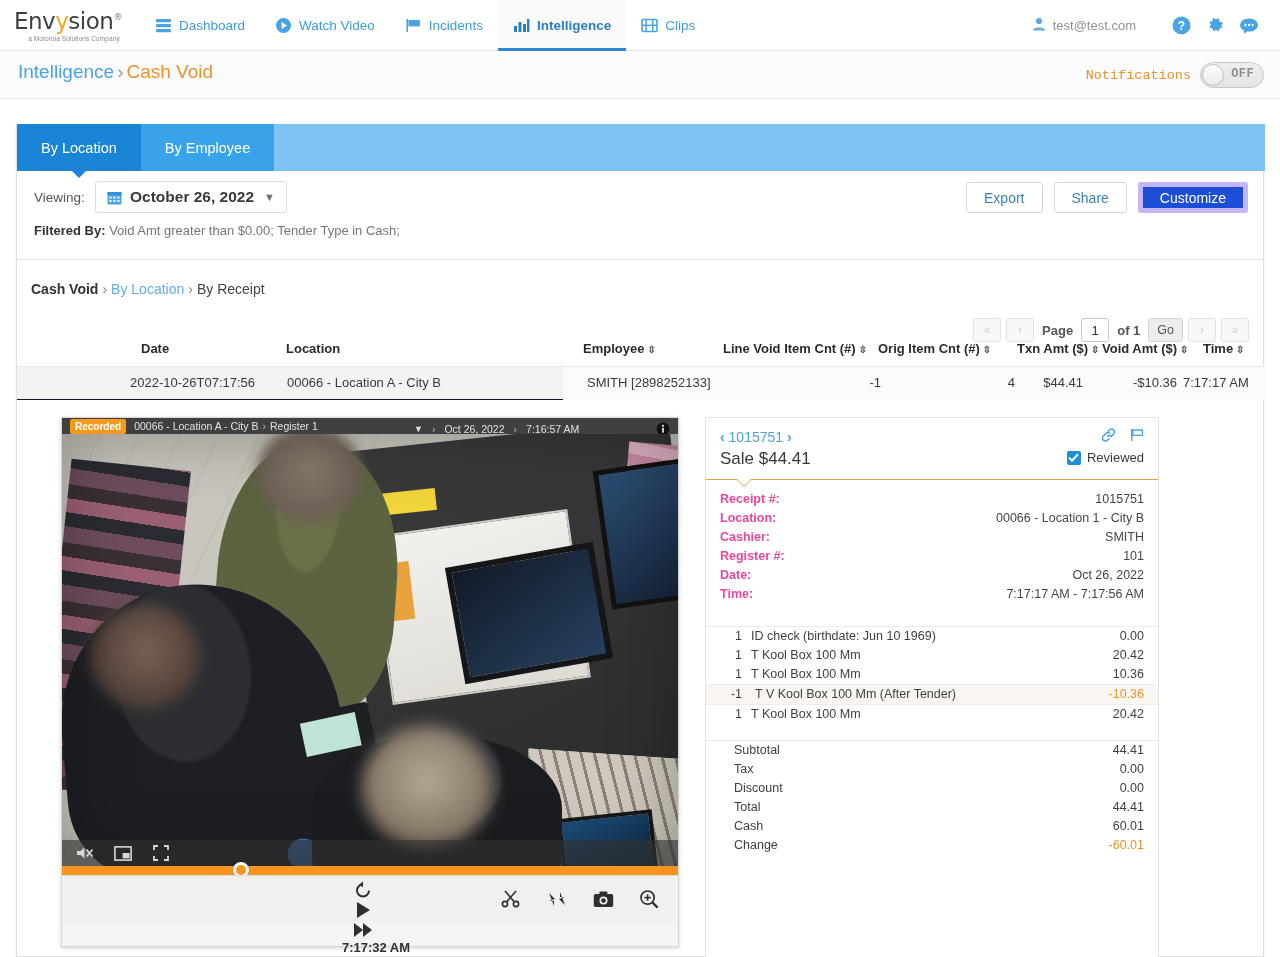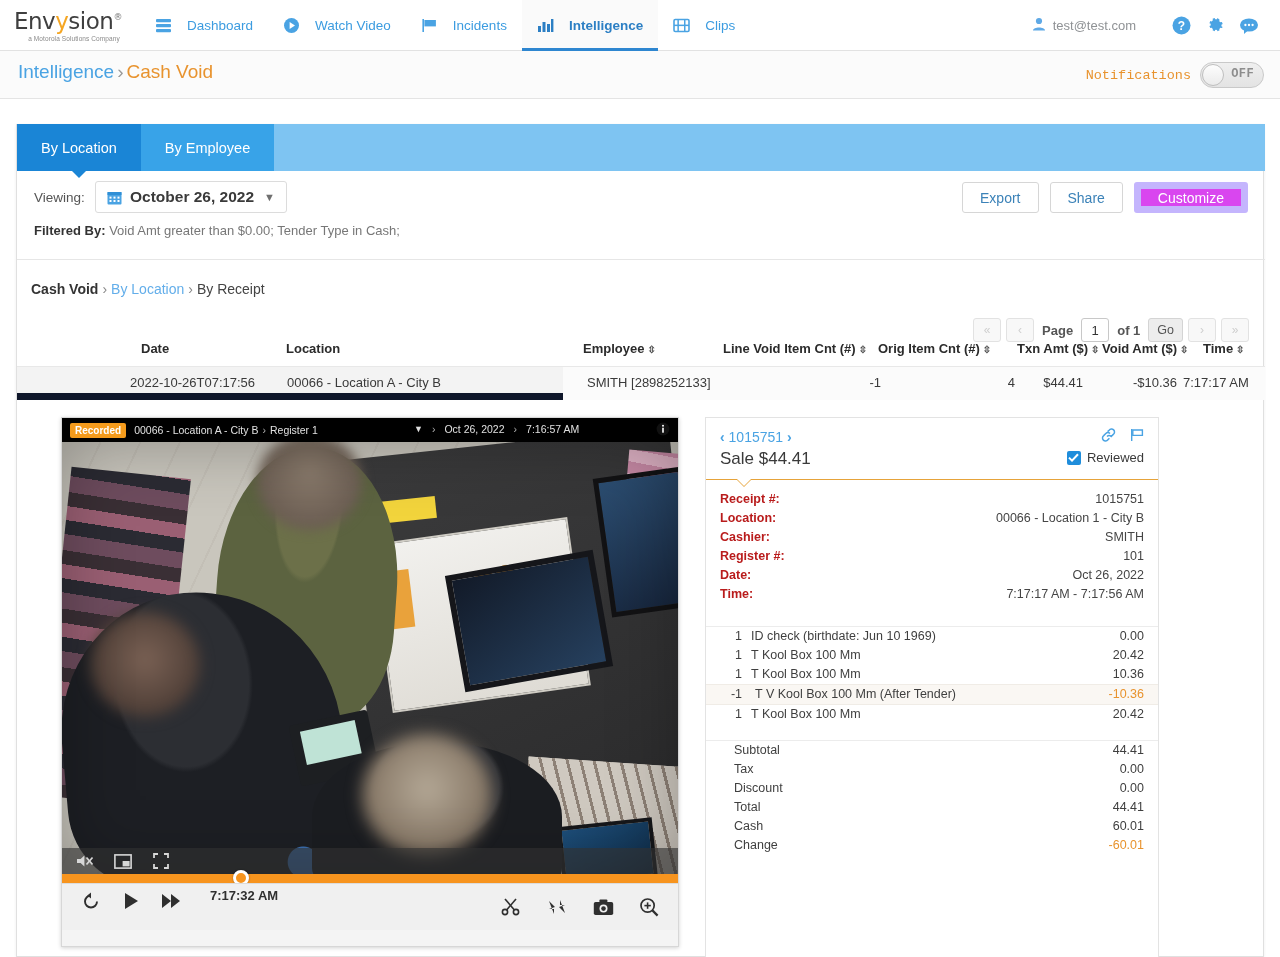--- a/index.html
+++ b/index.html
@@ -38,21 +38,21 @@
     font-size: 6.5px;
     color: #8a8a8a;
     text-align: center;
     letter-spacing: 0.1px;
     margin-top: 1px;
     white-space: nowrap;
   }
 
   .navitems { position: absolute; left: 140px; top: 0; height: 51px; display: flex; }
   .navitem {
-    display: flex; align-items: center; gap: 15px;
+    display: flex; align-items: center; gap: 7px;
     padding: 0 15px; height: 51px;
     color: #3c9ce0; font-size: 13.5px;
     cursor: pointer; position: relative;
     white-space: nowrap;
   }
   .navitem.active { color: #2c7fc4; font-weight: bold; background: #fafafa; }
   .navitem.active:after {
     content: ""; position: absolute; left: 0; right: 0; bottom: 0;
     height: 3px; background: #2e86d0;
   }
@@ -133,21 +133,21 @@
   .datebox .dtext { font-size: 15.5px; color: #3a3a3a; font-weight: bold; }
   .caret-dn { color: #6f6f6f; font-size: 11px; margin-left: 2px; }
 
   .btnrow { position: absolute; right: 17px; top: 11px; display: flex; gap: 11px; }
   .btn {
     height: 31px; padding: 0 17px; border-radius: 3px;
     display: flex; align-items: center; justify-content: center;
     font-size: 14px; cursor: pointer; white-space: nowrap;
   }
   .btn.light { background: #fff; border: 1px solid #d6d6d6; color: #3b82b8; }
-  .btn.primary { background: #d946ef; border: 7px solid #c4b5fd; color: #fff; }
+  .btn.primary { background: #1d4ed8; border: 5px solid #c4b5fd; color: #fff; }
 
   .filterrow { position: absolute; left: 17px; top: 99px; font-size: 13px; }
   .filterrow b { color: #333; }
   .filterrow span { color: #777; }
 
   .divider { position: absolute; left: 0; top: 135px; width: 1248px; height: 1px; background: #e6e6e6; }
 
   
   .subcrumb { position: absolute; left: 14px; top: 157px; font-size: 14px; color: #444; white-space: nowrap; }
   .subcrumb b { font-weight: bold; color: #333; }
@@ -174,35 +174,35 @@
   }
 
   
   .tbl { position: absolute; left: 0; top: 217px; width: 1248px; }
   .thead { height: 26px; position: relative; border-bottom: 1px solid #e8e8e8; }
   .th {
     position: absolute; top: 0; font-size: 13px; font-weight: bold; color: #2b2b2b;
     white-space: nowrap; cursor: pointer; text-align: right;
   }
   .sortic { font-size: 10px; color: #4a4a4a; margin-left: 3px; }
-  .trow { height: 33px; position: relative; background: #f3f3f3; border-bottom: 7px solid #0f172a; }
+  .trow { height: 33px; position: relative; background: #f3f3f3; border-bottom: 1px solid #0f172a; }
   .td { position: absolute; top: 8px; font-size: 13px; color: #3a3a3a; white-space: nowrap; }
   .td.r { text-align: right; }
   .rowhl { position: absolute; left: 546px; top: 0; width: 702px; height: 33px; background: #fbfbfb; }
 
   
   .vidpanel {
     position: absolute; left: 44px; top: 293px;
     width: 618px; height: 530px;
     background: #f4f4f4;
     border: 1px solid #d7d7d7;
     box-shadow: 0 1px 4px rgba(0,0,0,.18);
   }
   .vidhdr {
-    position: relative; height: 24px; background: #000000; color: #e8e8e8;
+    position: relative; height: 16px; background: #404040; color: #e8e8e8;
     font-size: 10.5px; display: flex; align-items: center; padding: 0 8px;
   }
   .rec-badge {
     background: #f59b1c; color: #fff; font-weight: bold; font-size: 10px;
     padding: 2px 5px; border-radius: 2px; margin-right: 8px;
   }
   .vh-loc { color: #e0e0e0; }
   .vh-sep { color: #b0b0b0; margin: 0 4px; }
   .vh-mid { position: absolute; left: 352px; top: 5px; display: flex; align-items: center; gap: 5px; color: #e0e0e0; }
   .vh-info { position: absolute; right: 8px; top: 4px; cursor: pointer; }
@@ -217,21 +217,21 @@
   .scrub { position: relative; height: 9px; background: #f7941e; }
   .scrub .fill { position: absolute; left: 0; top: 0; height: 9px; width: 29%; background: #f7941e; }
   .scrub .handle {
     position: absolute; left: 29%; top: -4px; margin-left: -8px;
     width: 16px; height: 16px; border-radius: 50%;
     background: #f7941e; border: 3px solid #fff;
     box-shadow: 0 0 2px rgba(0,0,0,.4); cursor: pointer;
   }
   .vidctrl {
     position: relative; height: 47px; background: #f0f0f0; border-top: 1px solid #dcdcdc;
-    display: flex; align-items: flex-start; padding: 4px 16px;
+    display: flex; align-items: center; padding: 4px 16px; flex-direction: column;
   }
   .cbtn { width: 26px; height: 26px; margin-right: 14px; cursor: pointer; display:flex; align-items:center; justify-content:center; }
   .ctime { font-size: 13px; color: #2f2f2f; font-weight: bold; margin-left: 12px; }
   .cright { position: absolute; right: 16px; top: 10px; display: flex; gap: 20px; }
 
   
   .rcpt {
     position: absolute; left: 688px; top: 293px;
     width: 454px; height: 560px;
     background: #ffffff;
@@ -253,21 +253,21 @@
   .rsale { font-size: 17px; color: #3a3a3a; margin-top: 4px; }
   .rhead-icons { position: absolute; right: 14px; top: 10px; display: flex; gap: 14px; }
   .rvw { position: absolute; right: 14px; top: 32px; display: flex; align-items: center; gap: 6px; font-size: 13px; color: #3a3a3a; cursor: pointer;}
   .chk {
     width: 14px; height: 14px; background: #1f8ddb; border-radius: 2px;
     display: flex; align-items: center; justify-content: center;
   }
 
   .meta { padding: 10px 14px 0 14px; }
   .mrow { display: flex; justify-content: space-between; font-size: 12.5px; line-height: 19px; }
-  .mrow b { color: #b91c1c; }
+  .mrow b { color: #ec4899; }
   .mrow span { color: #454545; }
 
   .lines { margin-top: 22px; border-top: 1px solid #ececec; }
   .lrow { display: flex; align-items: baseline; font-size: 12.5px; line-height: 19px; padding: 0 14px; color: #3f3f3f; }
   .lrow .q { width: 22px; text-align: right; flex: 0 0 22px; }
   .lrow .nm { flex: 1; padding-left: 9px; }
   .lrow .amt { text-align: right; white-space: nowrap; }
   .lrow.void { background: #faf7f3; color: #3f3f3f; border-top: 1px solid #f0ece6; border-bottom: 1px solid #f0ece6; }
   .lrow.void .q { padding-left: 0; }
   .lrow.void .amt, .amt.neg { color: #e8932e; }

